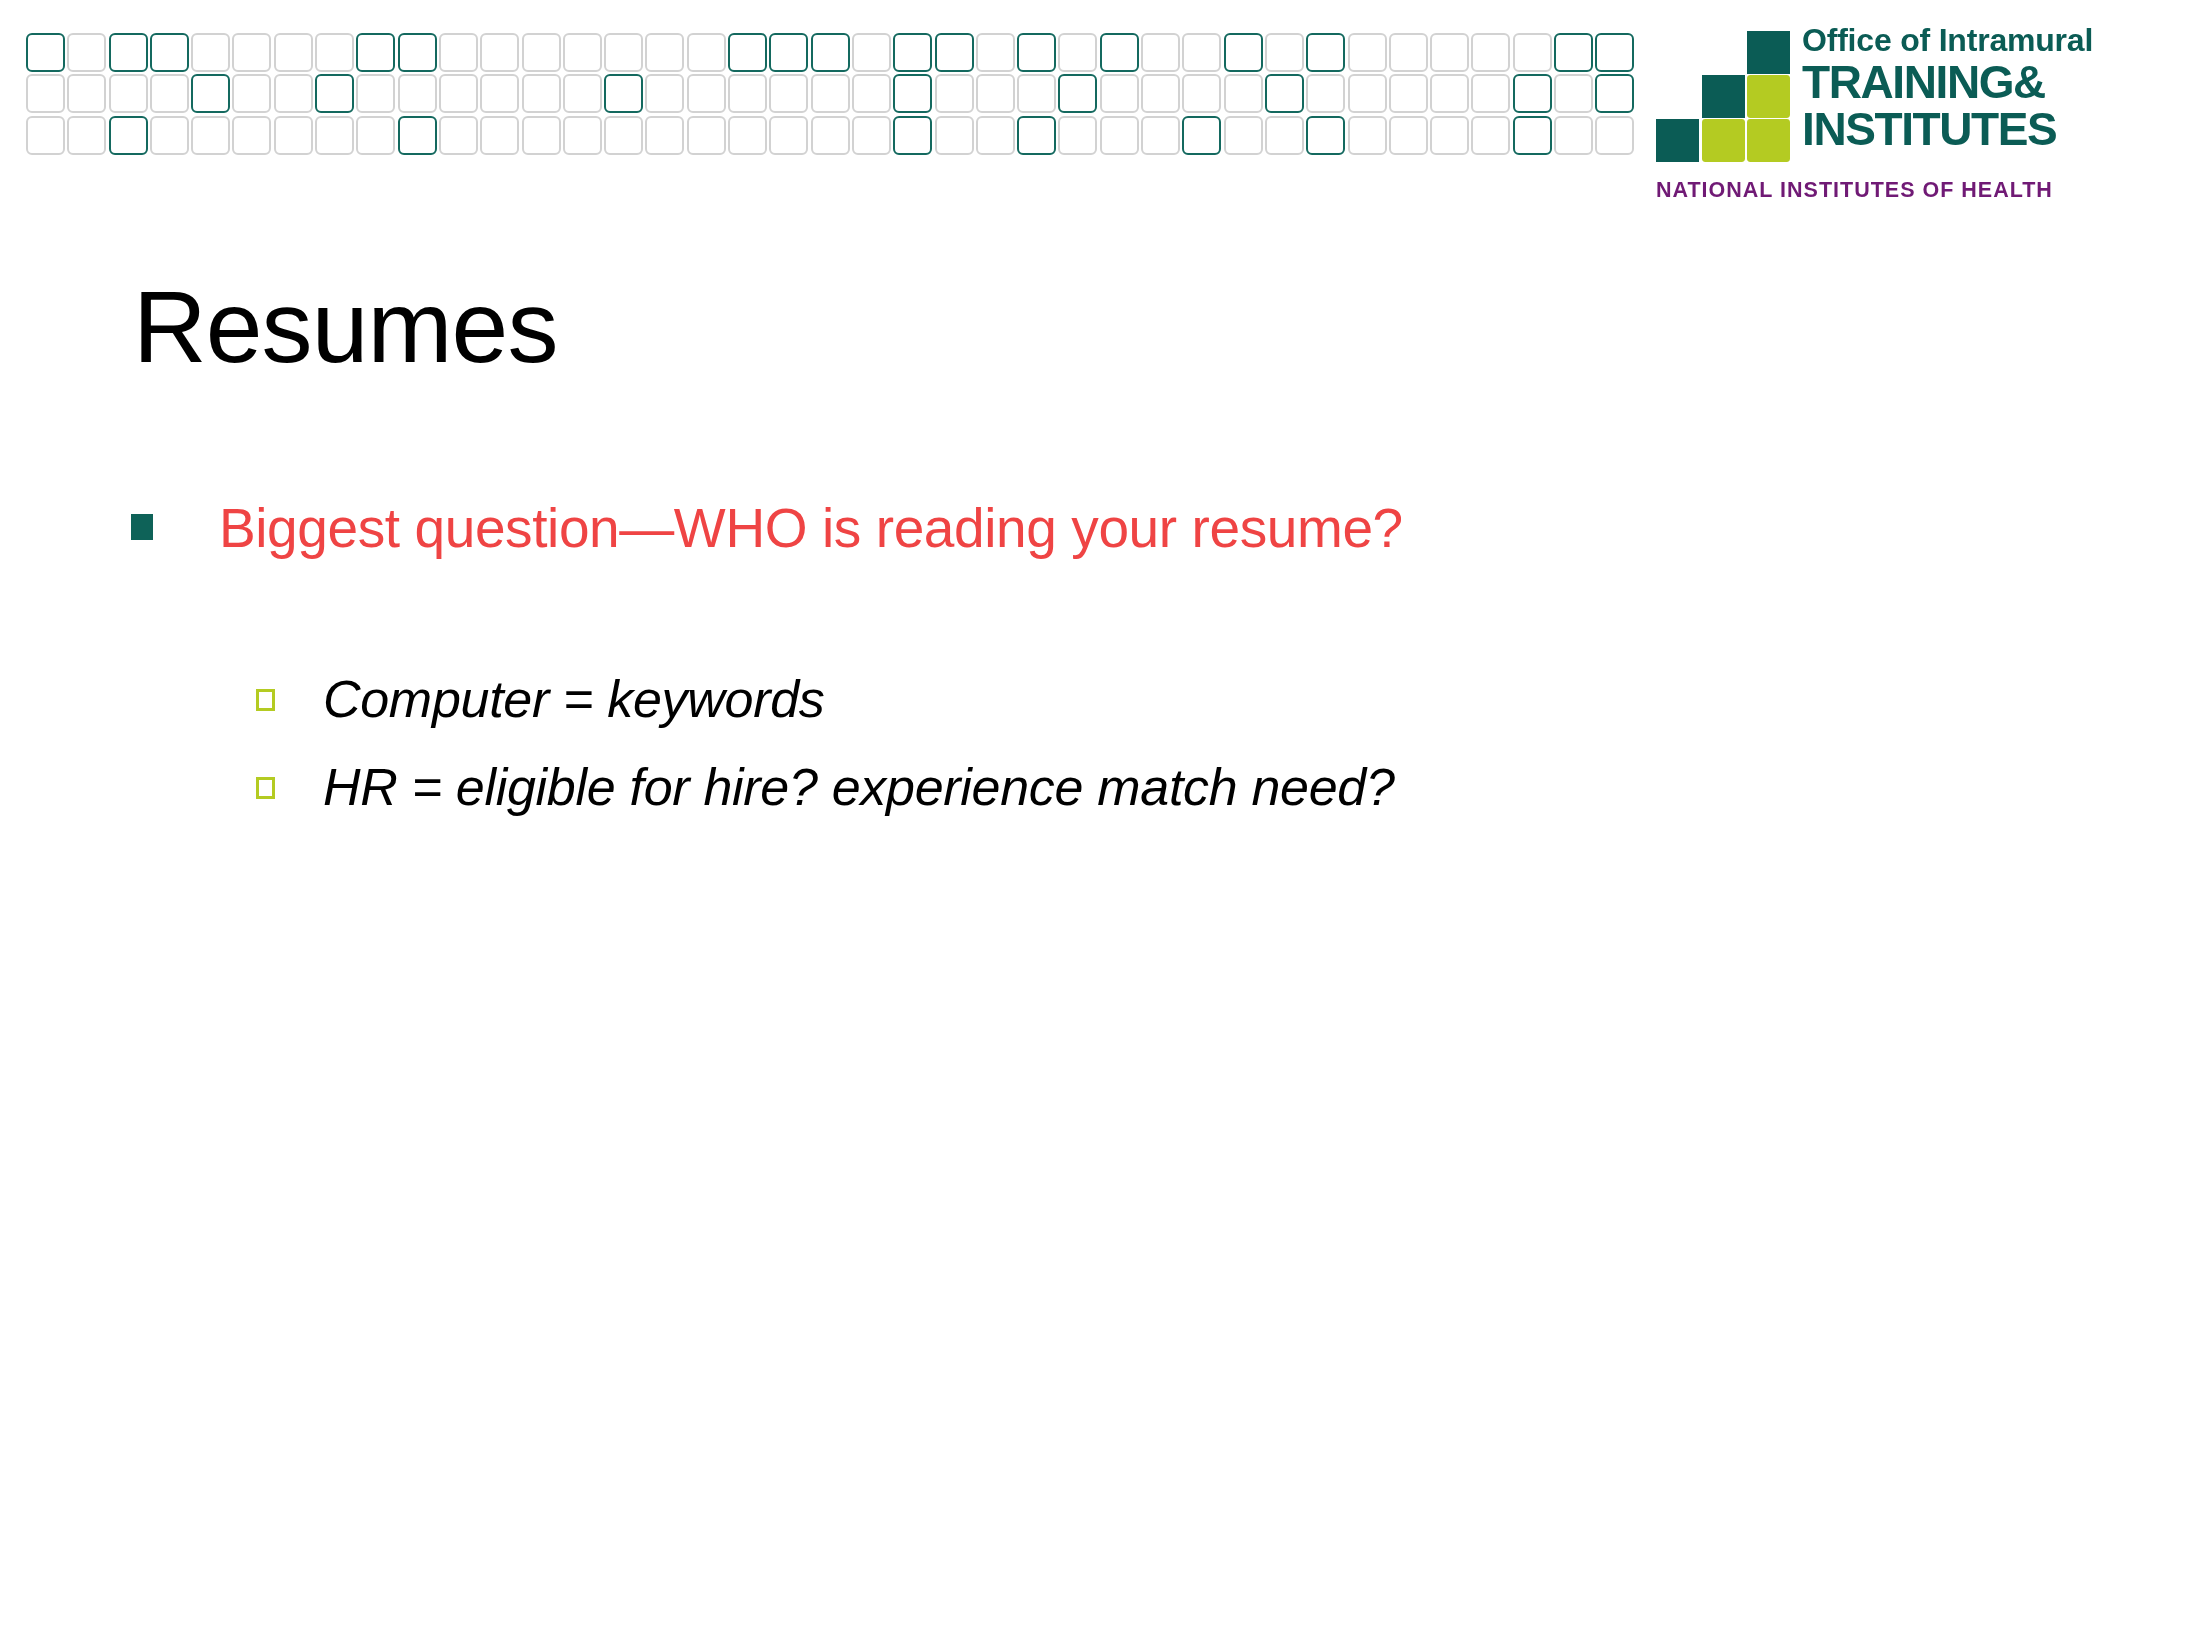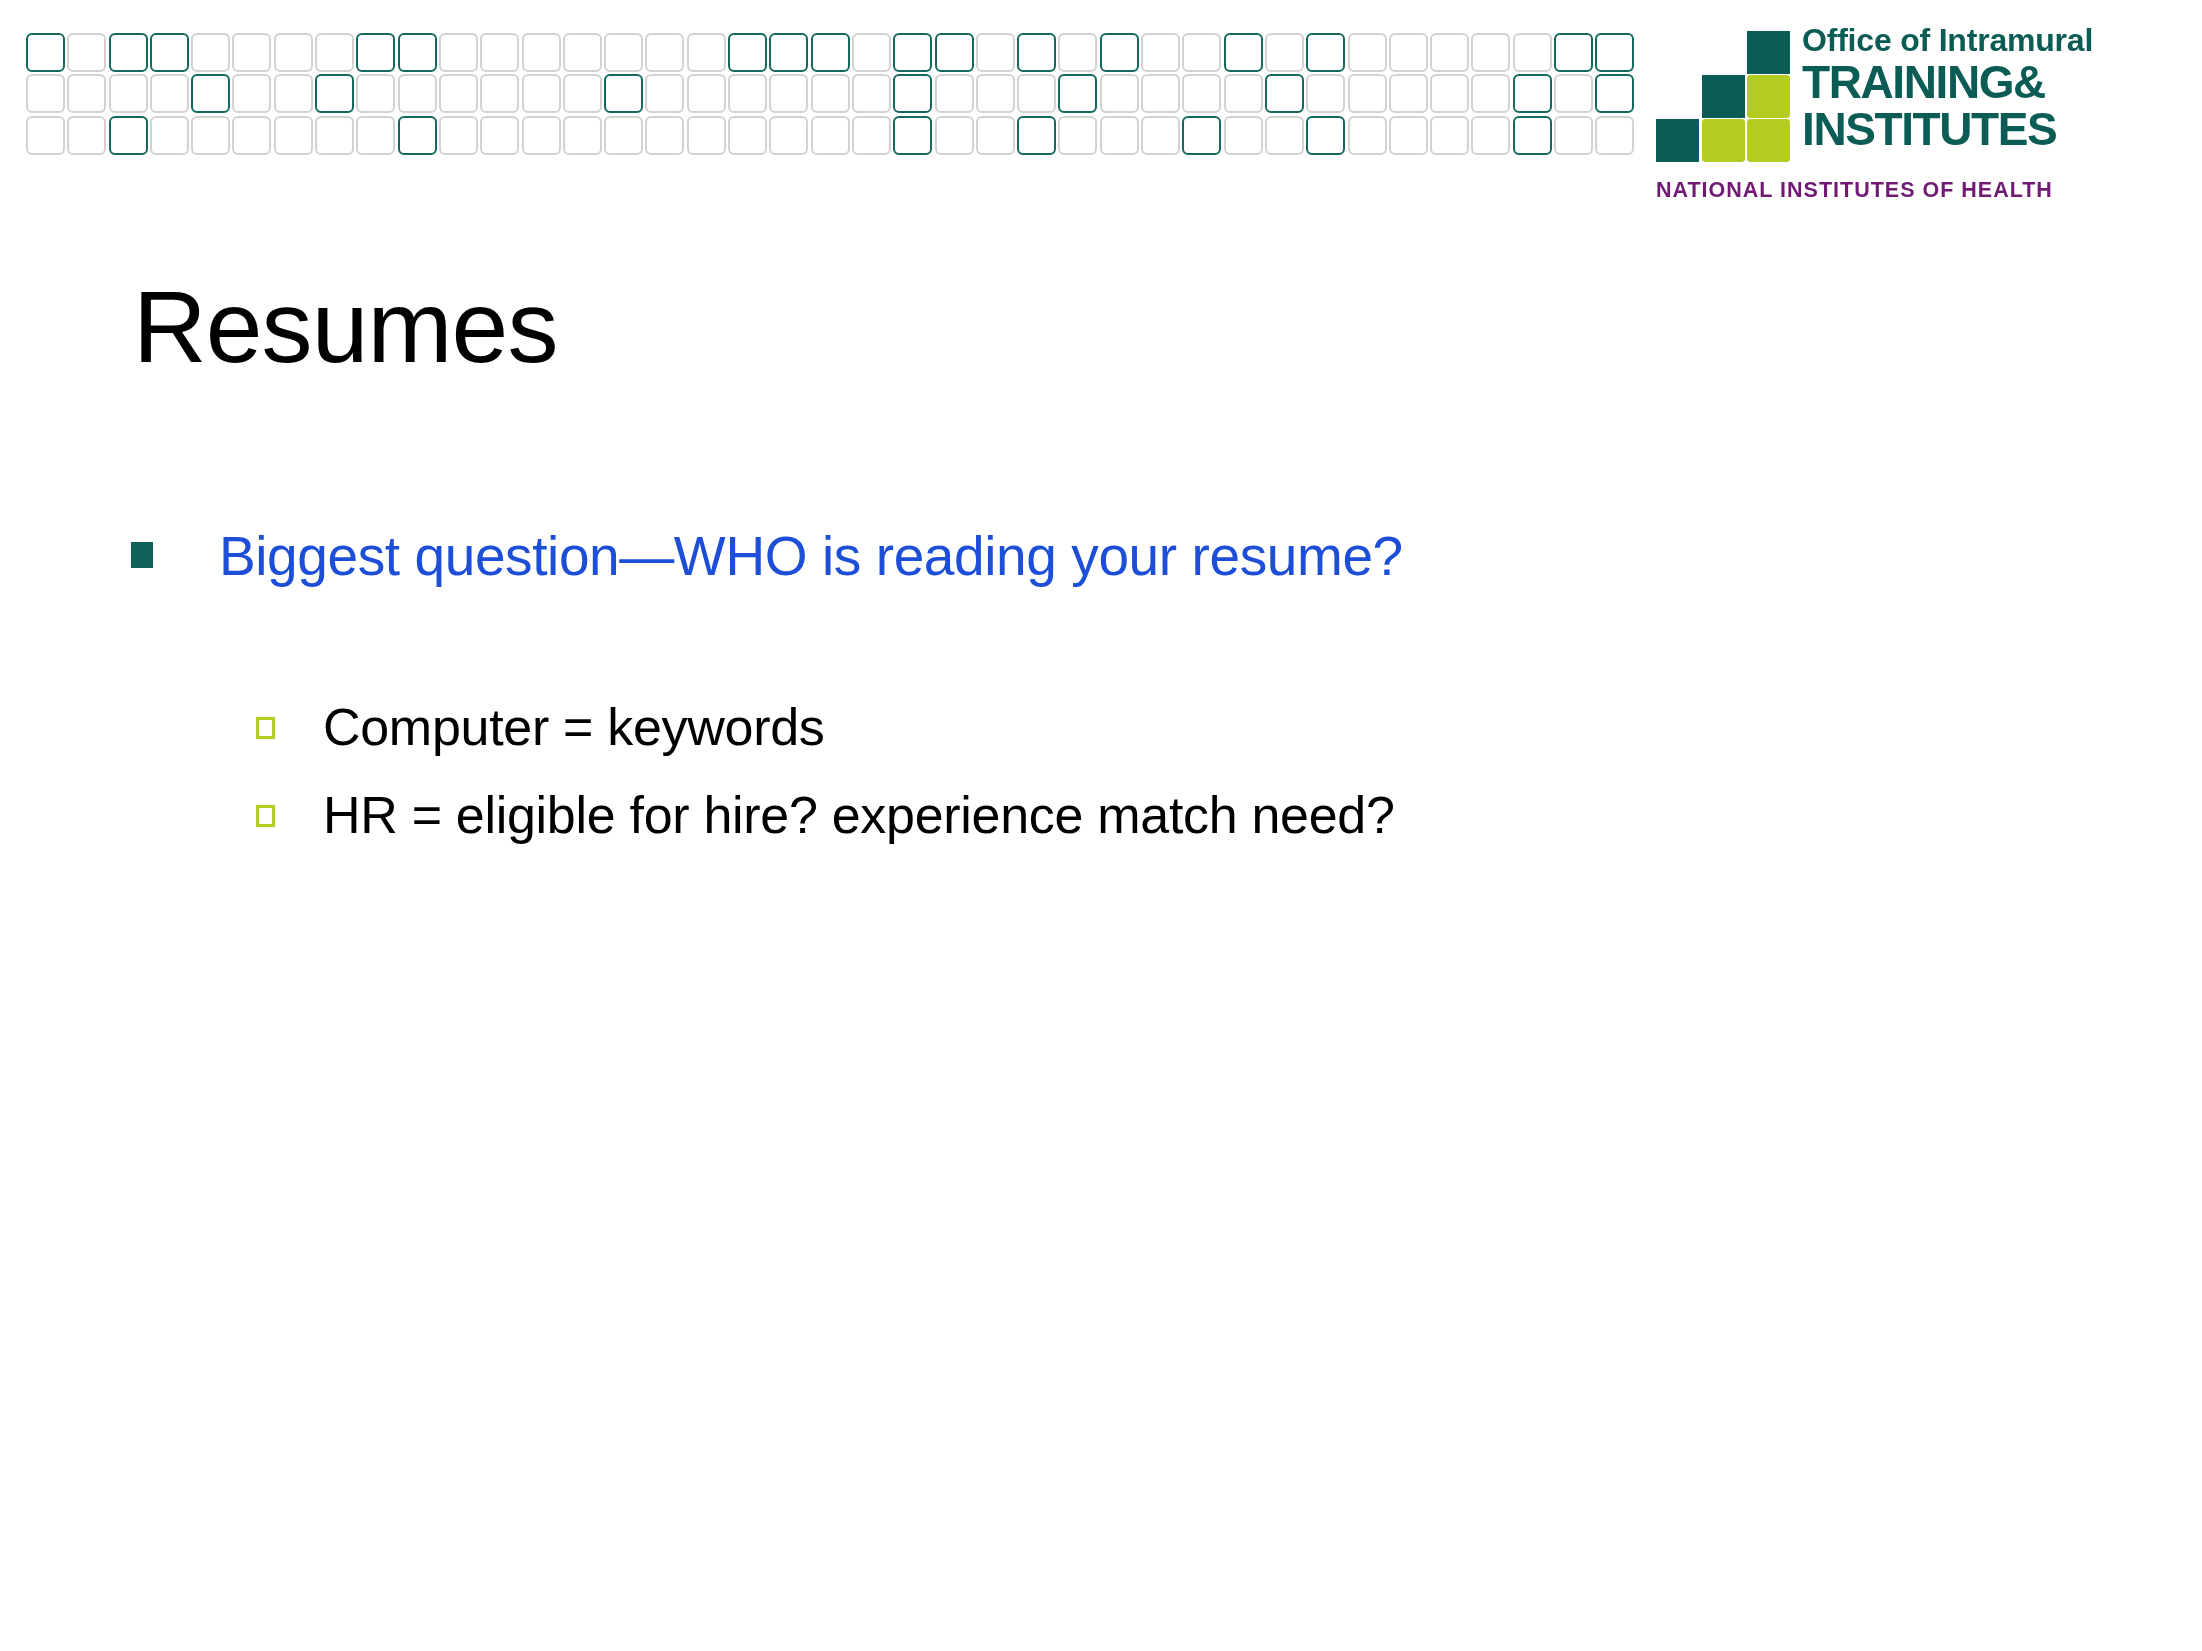--- a/index.html
+++ b/index.html
@@ -128,35 +128,35 @@
     left: 129px;
     top: 495px;
     width: 1979px;
   }
 
   .bullet-l1 {
     position: relative;
     padding-left: 90px;
     font-size: 55px;
     line-height: 67px;
-    color: #1d4ed8;
+    color: #ef4444;
     letter-spacing: -0.4px;
-    margin-top: 28px;
   }
   .bullet-l1 .marker {
     position: absolute;
     left: 1.7px;
     top: 19px;
     width: 22.4px;
     height: 26px;
     background: #0e6258;
   }
 
   .sub-list {
     margin-top: 105px;
+    font-style: italic;
   }
 
   .bullet-l2 {
     position: relative;
     padding-left: 194px;
     font-size: 52px;
     line-height: 65px;
     color: #000000;
     letter-spacing: -0.3px;
     margin-bottom: 23px;

